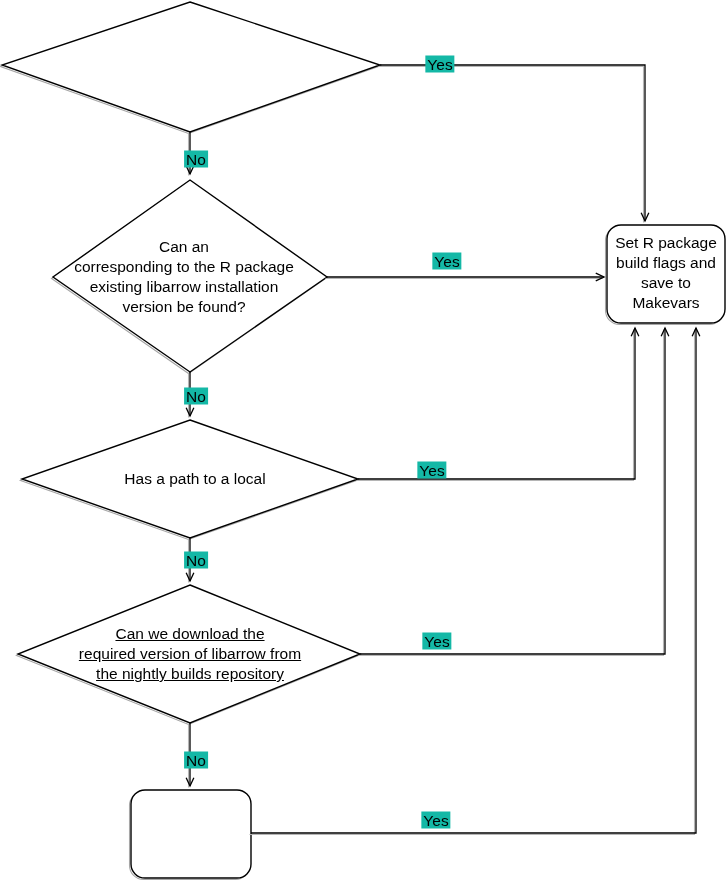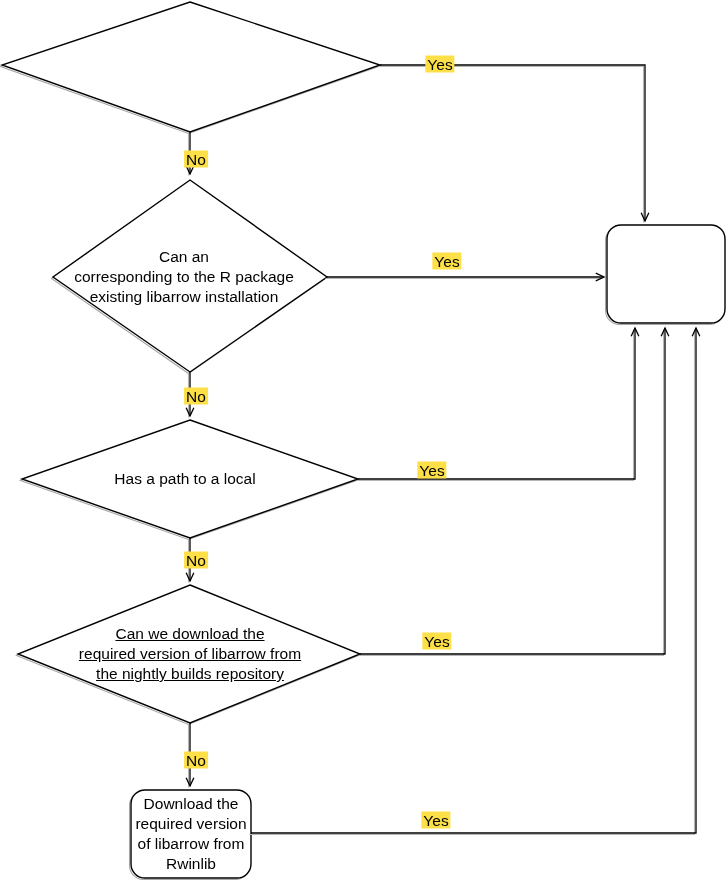--- a/index.html
+++ b/index.html
@@ -7,21 +7,21 @@
     position:relative;width:726px;height:881px;background:#ffffff;
     font-family:"Liberation Sans",sans-serif;color:#000;overflow:hidden;
   }
   .stage svg{position:absolute;left:0;top:0;}
   .node-label{
     position:absolute;transform:translate(-50%,-50%);
     text-align:center;font-size:15.5px;line-height:20px;white-space:nowrap;
   }
   .edge-label{
     position:absolute;transform:translate(-50%,-50%);
-    font-size:15.5px;line-height:17px;background:#fde047;padding:0 2px;
+    font-size:15.5px;line-height:17px;background:#14b8a6;padding:0 2px;
   }
   .env{color:#1414F0;}
   .shape-shadow{fill:none;stroke:#a6a6a6;stroke-width:1.1;}
   .shape-main{fill:#ffffff;stroke:#000000;stroke-width:1.4;}
   .edge-shadow{fill:none;stroke:#b5b5b5;stroke-width:1.1;}
   .edge-main{fill:none;stroke:#000000;stroke-width:1.3;marker-end:url(#arr);}
 </style>
 </head>
 <body>
 
@@ -78,39 +78,40 @@
 
     <path class="edge-shadow" transform="translate(-1.5,1.5)" d="M251,833 L696,833 L696,328"></path>
     <path class="edge-main" d="M251,833 L696,833 L696,328"></path>
   </svg>
 
 
   <div class="node-label" style="left:184px;top:277px;">
     <div>Can an</div>
     <div>corresponding to the R package</div>
     <div>existing libarrow installation</div>
+    <div>version be found?</div>
   </div>
 
-  <div class="node-label" style="left:185px;top:479px;text-align:center;">
+  <div class="node-label" style="left:195px;top:479px;text-align:center;">
     <div>Has a path to a local</div>
   </div>
 
   <div class="node-label" style="left:190px;top:654px;text-decoration:underline;">
     <div>Can we download the</div>
     <div>required version of libarrow from</div>
     <div>the nightly builds repository</div>
   </div>
 
+  <div class="node-label" style="left:666px;top:273px;">
+    <div>Set R package</div>
+    <div>build flags and</div>
+    <div>save to</div>
+    <div>Makevars</div>
+  </div>
 
-  <div class="node-label" style="left:191px;top:834px;">
-    <div>Download the</div>
-    <div>required version</div>
-    <div>of libarrow from</div>
-    <div>Rwinlib</div>
-  </div>
 
   <div class="edge-label" style="left:440px;top:64px;">Yes</div>
   <div class="edge-label" style="left:196px;top:159px;">No</div>
   <div class="edge-label" style="left:447px;top:261px;">Yes</div>
   <div class="edge-label" style="left:196px;top:396px;">No</div>
   <div class="edge-label" style="left:432px;top:470px;">Yes</div>
   <div class="edge-label" style="left:196px;top:560px;">No</div>
   <div class="edge-label" style="left:437px;top:641px;">Yes</div>
   <div class="edge-label" style="left:196px;top:760px;">No</div>
   <div class="edge-label" style="left:436px;top:820px;">Yes</div>

